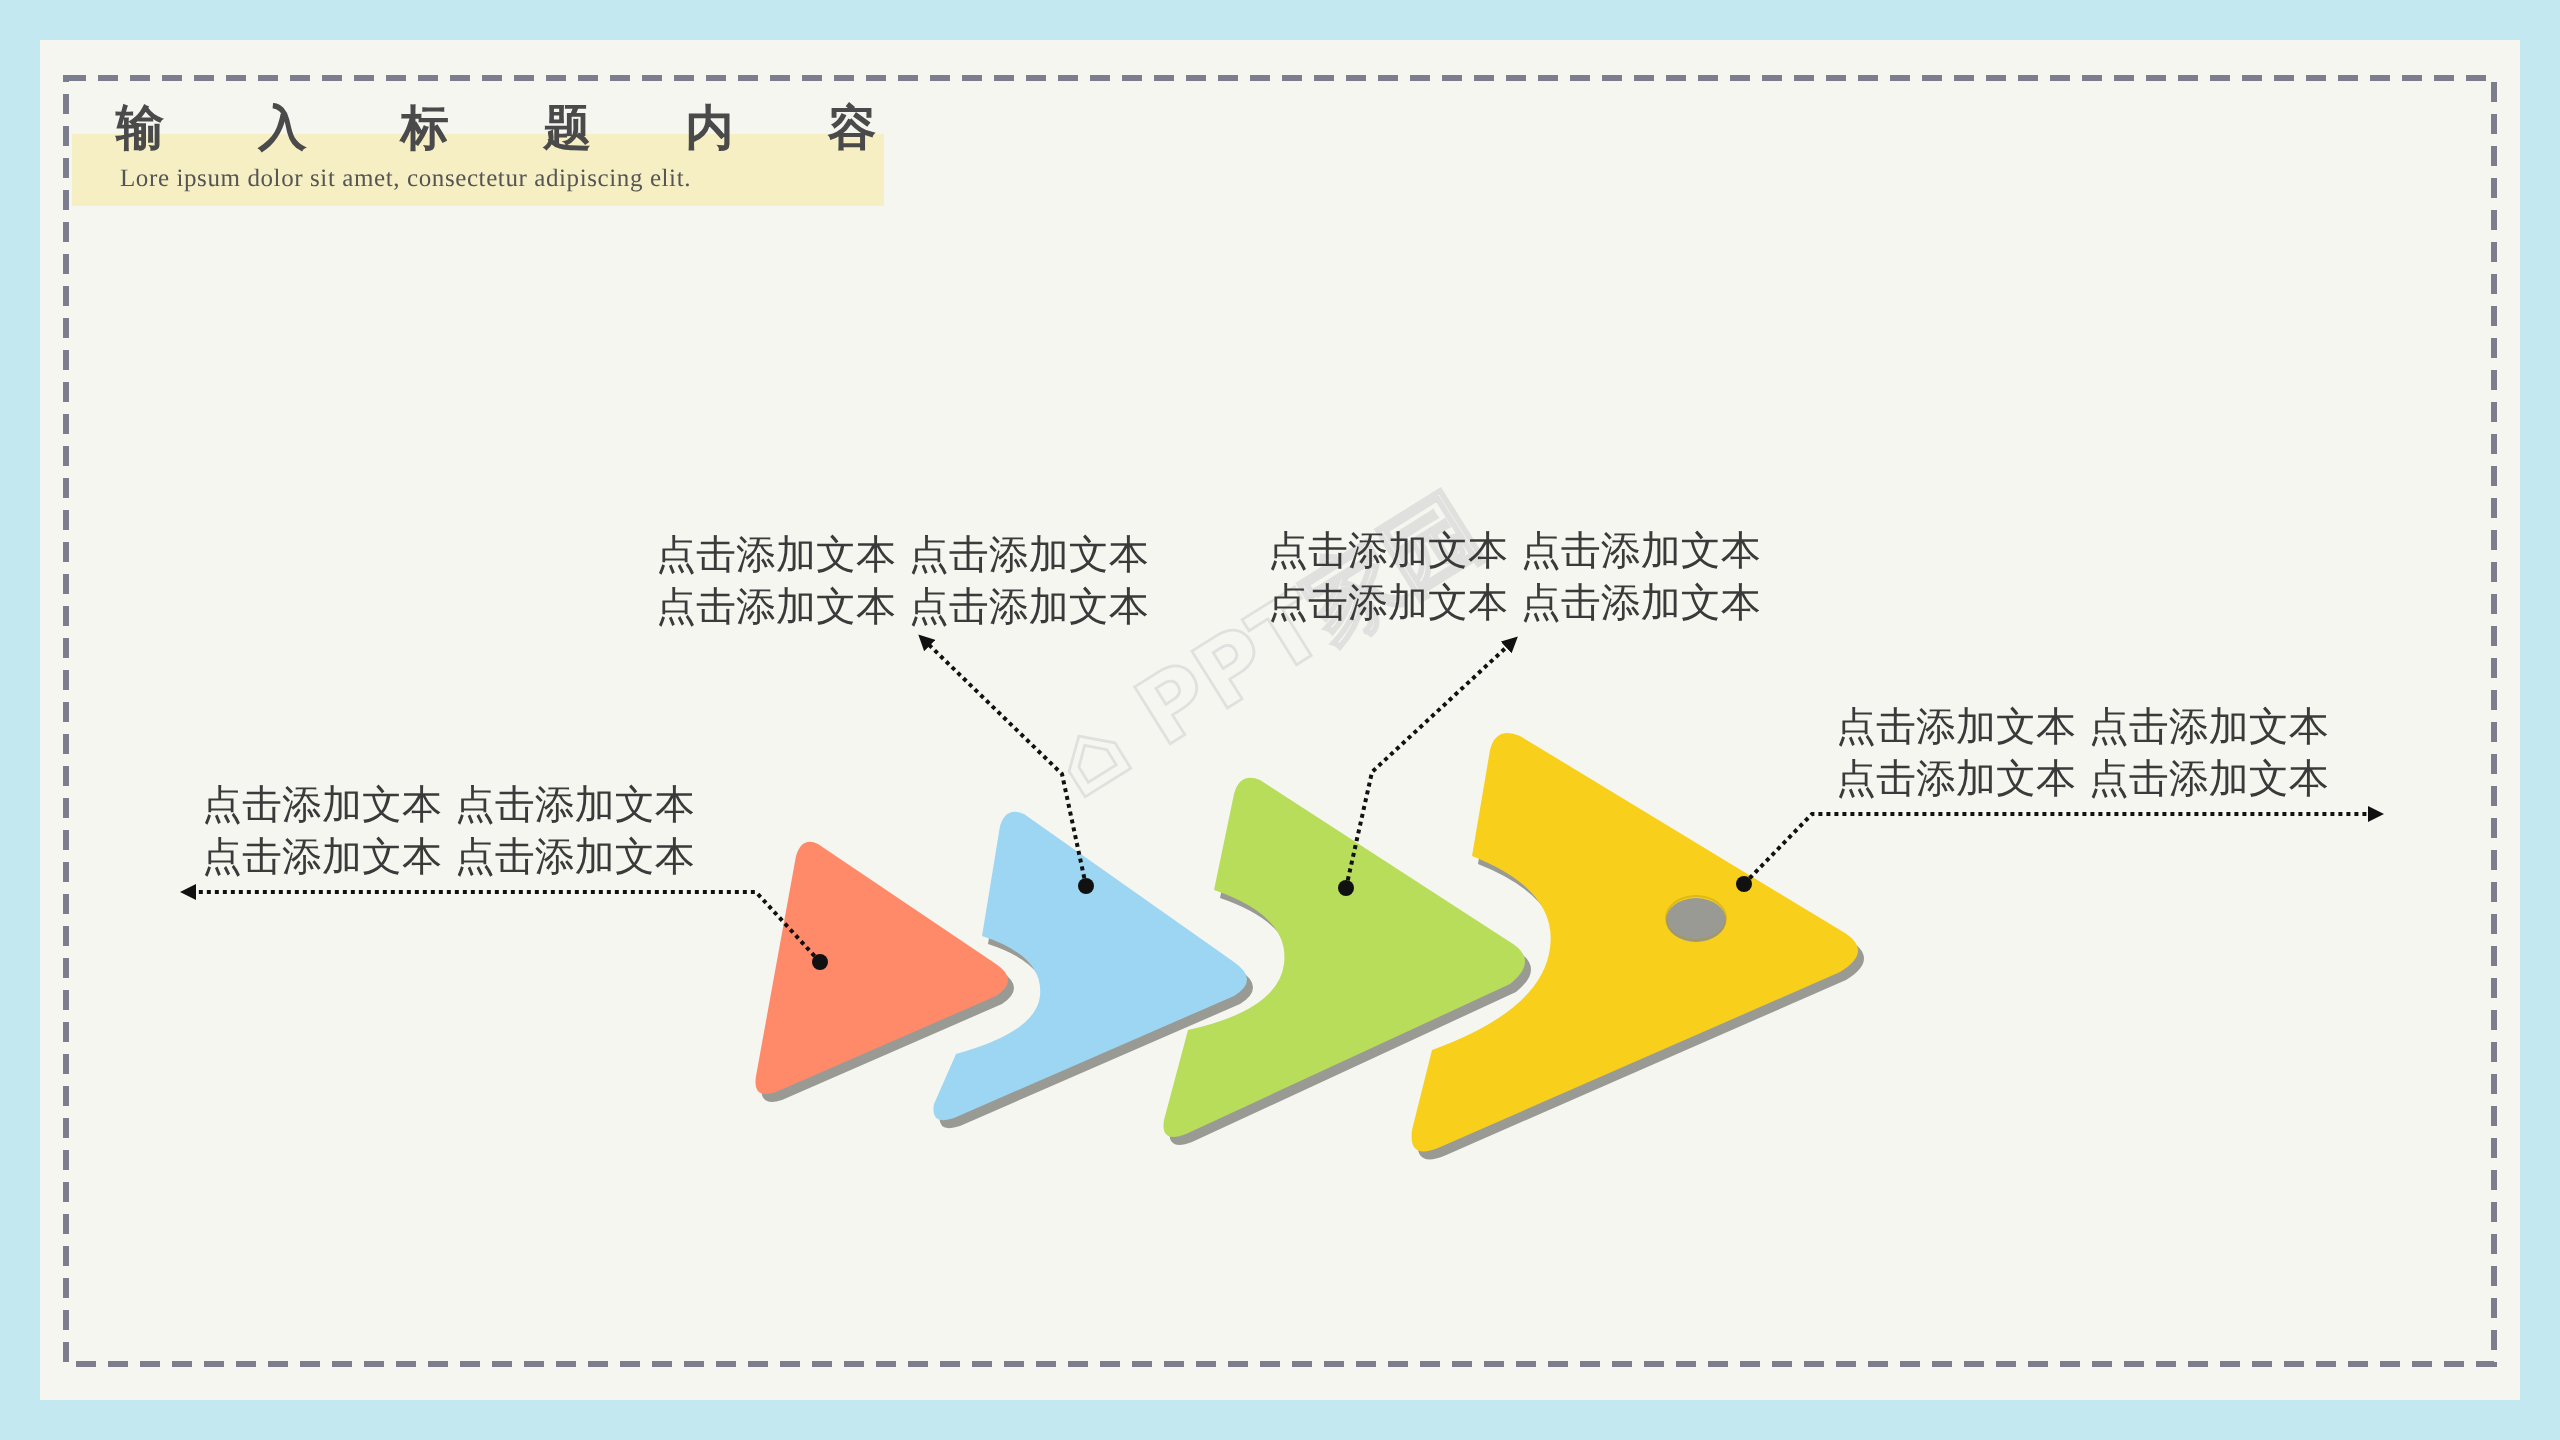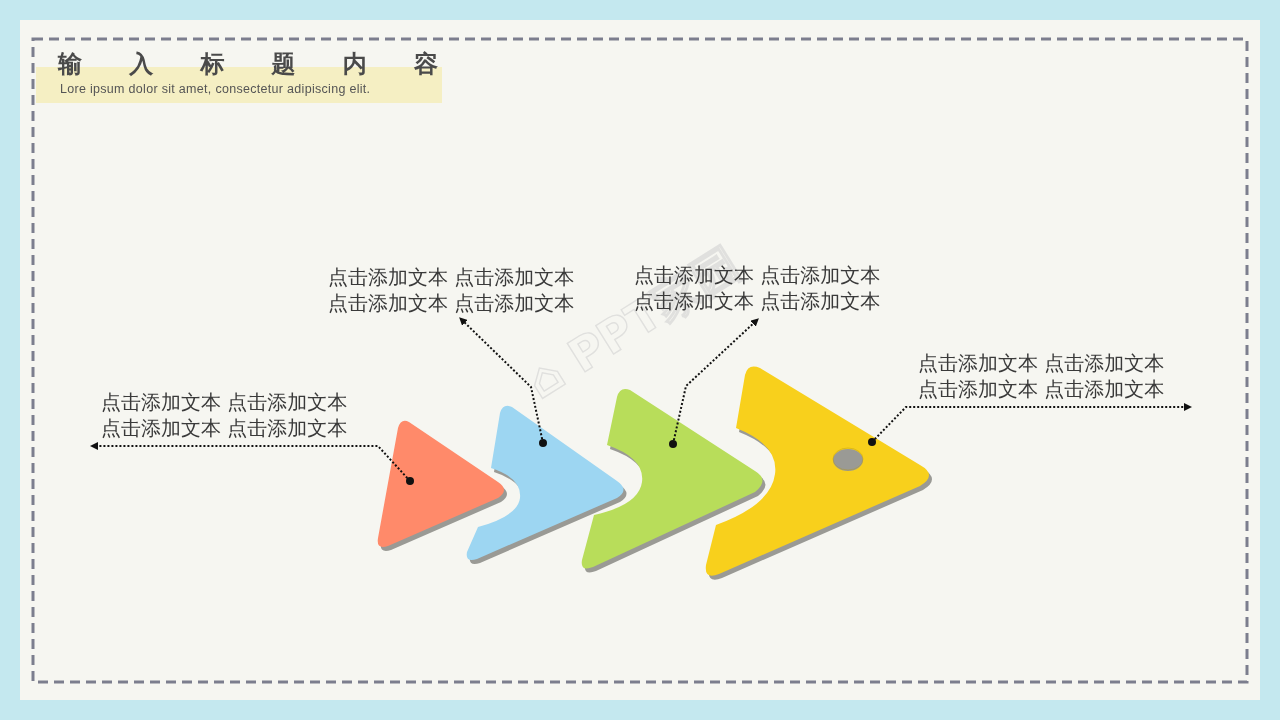--- a/index.html
+++ b/index.html
@@ -2,21 +2,21 @@
 <html><head>
 <meta charset="utf-8">
 <style>
   html, body { margin:0; padding:0; }
   body { width:1280px; height:720px; position:relative; overflow:hidden; background:#c4e8ef; font-family:"DejaVu Sans", sans-serif; }
   .panel { position:absolute; left:20px; top:20px; width:1240px; height:680px; background:#f6f6f1; }
   .frame { position:absolute; left:0; top:0; width:1280px; height:720px; pointer-events:none; }
   .title-hl { position:absolute; left:36px; top:67px; width:406px; height:36px; background:#f5efc3; }
   .title { position:absolute; left:58px; top:48px; width:380px; display:flex; justify-content:space-between; font-size:24px; font-weight:bold; color:#4a4a4a; letter-spacing:0; }
   .title span { display:inline-block; }
-  .subtitle { position:absolute; left:60px; top:82px; font-size:12.5px; color:#555; font-family:Liberation Sans, sans-serif; letter-spacing:0.3px; white-space:nowrap; }
+  .subtitle { position:absolute; left:60px; top:82px; font-size:12.5px; color:#555; font-family:Liberation Serif, serif; letter-spacing:0.3px; white-space:nowrap; }
   .note { position:absolute; font-size:20px; line-height:26px; color:#3a3a3a; white-space:nowrap; }
   .shapes { position:absolute; left:0; top:0; width:1280px; height:720px; }
 </style>
 </head>
 <body>
 
 <div class="panel"></div>
 
 <svg class="frame" viewBox="0 0 1280 720">
   <rect x="33" y="39" width="1214" height="643" fill="none" stroke="#7c7e8e" stroke-width="3" stroke-dasharray="10,6"></rect>

